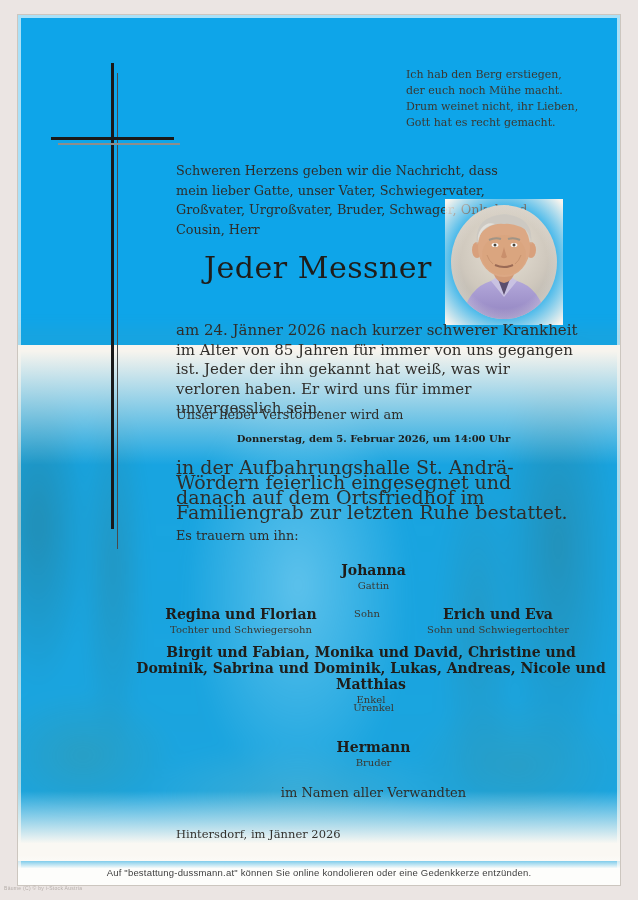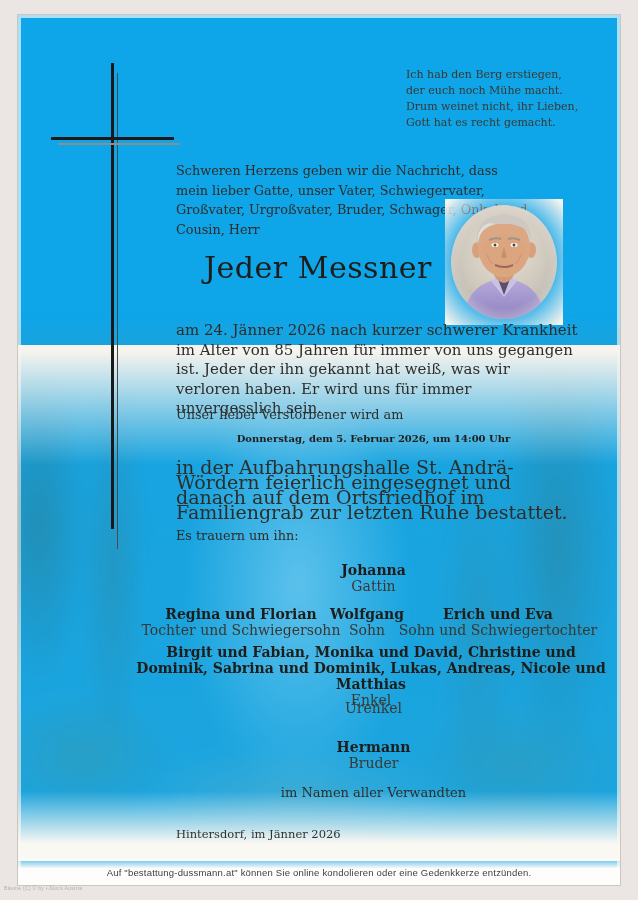--- a/index.html
+++ b/index.html
@@ -85,21 +85,21 @@
   .svc-details{
     position:absolute;left:158px;top:445px;width:402px;
     font-size:19px;line-height:15px;
   }
   .mourn-heading{
     position:absolute;left:158px;top:513px;width:395px;
     text-align:left;font-size:12.8px;
   }
   .group{position:absolute;text-align:center;}
   .group .names{font-size:14px;font-weight:bold;line-height:16px;color:#1f1d1a;}
-  .group .relation{font-size:14px;line-height:14px;color:#3a3832;margin-top:1px;}
+  .group .relation{font-size:10px;line-height:14px;color:#3a3832;margin-top:1px;}
   .g-wife{left:158px;top:547px;width:395px;}
   .g-col1{left:120px;top:591px;width:206px;}
   .g-col2{left:269px;top:591px;width:160px;}
   .g-col3{left:380px;top:591px;width:200px;}
   .g-enkel{left:118px;top:629px;width:470px;}
   .g-urenkel{left:158px;top:685px;width:395px;}
   .g-bruder{left:158px;top:724px;width:395px;}
   .closing{
     position:absolute;left:158px;top:770px;width:395px;
     text-align:center;font-size:13px;
@@ -212,21 +212,20 @@
   <div class="group g-wife">
     <div class="names">Johanna</div>
     <div class="relation">Gattin</div>
   </div>
 
   <div class="group g-col1">
     <div class="names">Regina und Florian</div>
     <div class="relation">Tochter und Schwiegersohn</div>
   </div>
   <div class="group g-col2">
-    <div class="names">Wolfgang</div>
     <div class="relation">Sohn</div>
   </div>
   <div class="group g-col3">
     <div class="names">Erich und Eva</div>
     <div class="relation">Sohn und Schwiegertochter</div>
   </div>
 
   <div class="group g-enkel">
     <div class="names">Birgit und Fabian, Monika und David, Christine und Dominik, Sabrina und Dominik, Lukas, Andreas, Nicole und Matthias</div>
     <div class="relation">Enkel</div>

